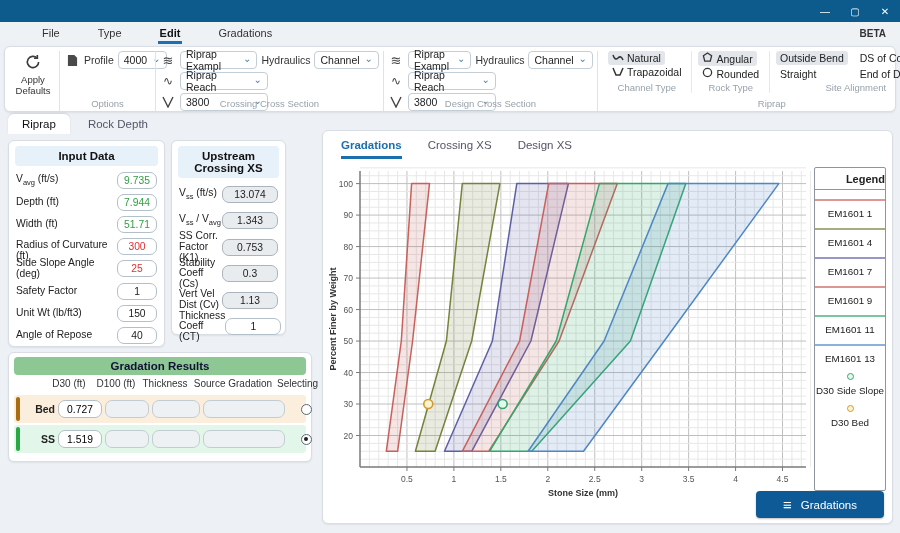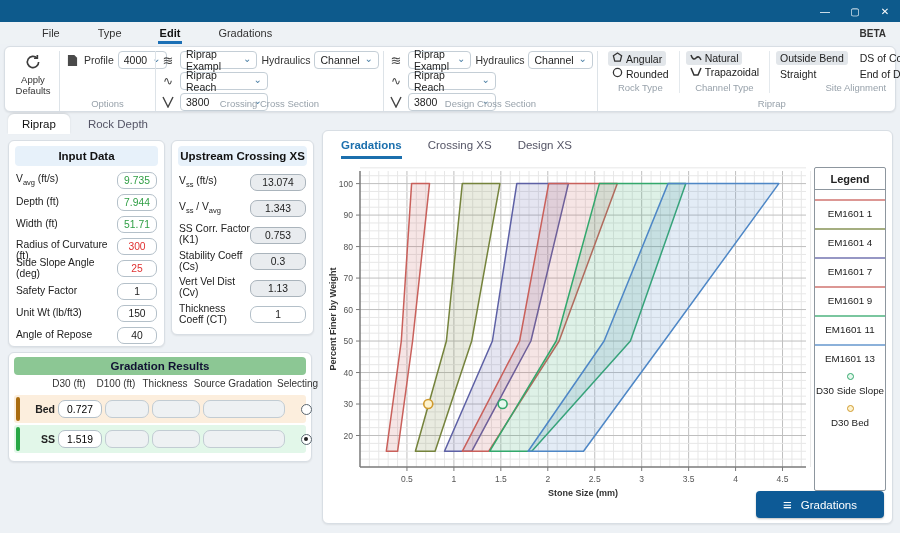--- a/index.html
+++ b/index.html
@@ -41,21 +41,21 @@
   
   .maintabs { position:absolute; left:8px; top:114px; display:flex; gap:4px; }
   .maintab { padding:4px 14px; font-size:11.5px; color:#556; cursor:default; }
   .maintab.active { background:#fff; color:#111; border-radius:6px 6px 0 0; box-shadow:0 -1px 2px rgba(0,0,0,.1); }
 
   
   .card { position:absolute; background:#fff; border:1px solid #d8dee4; border-radius:6px; box-shadow:0 1px 2px rgba(0,0,0,.07); }
   .card-h { margin:5px 6px 3px 6px; background:#e7f1fa; border-radius:4px; text-align:center; font-weight:bold; font-size:11.5px; padding:4px 0; color:#111; }
 
   .input-card { left:8px; top:140px; width:157px; height:207px; }
-  .upstream-card { left:171px; top:140px; width:143px; height:195px; }
+  .upstream-card { left:171px; top:140px; width:115px; height:195px; }
 
   .frow { display:flex; align-items:center; justify-content:space-between; padding:0 7px; }
   .input-card .frow { height:22.2px; }
   .upstream-card .frow { height:26.5px; }
   .lbl { font-size:10.3px; color:#222; line-height:1.05; }
   sub { font-size:7.5px; }
   .fi { width:40px; height:17px; border:1px solid #b4c0c9; border-radius:7px; text-align:center; font-size:10.3px; font-family:"Liberation Sans", sans-serif; color:#222; background:#fff; }
   .upstream-card .fi { width:56px; }
   .frow[data-state="computed"] .fi { color:#2f9e44; }
   .frow[data-state="warning"] .fi { color:#e03131; }
@@ -78,21 +78,21 @@
   .radio { width:11px; height:11px; border:1px solid #5b6770; border-radius:50%; margin:0 auto; position:relative; background:#fff; }
   .radio[data-on="true"]::after { content:""; position:absolute; left:2.5px; top:2.5px; width:4px; height:4px; border-radius:50%; background:#222; }
 
   
   .chart-card { left:322px; top:130px; width:571px; height:394px; }
   .ctabs { display:flex; gap:26px; padding:8px 0 0 18px; }
   .ctab { font-size:11.5px; color:#556; padding-bottom:5px; cursor:default; }
   .ctab.active { color:#1b6fad; font-weight:bold; border-bottom:3px solid #1b6fad; }
   #plot { position:absolute; left:4px; top:32px; }
   .legend { position:absolute; right:6px; top:36px; width:72px; height:324px; background:#fff; border:1px solid #8d969e; border-radius:2px; overflow:hidden; }
-  .lg-title { text-align:center; font-weight:bold; font-size:11px; padding:5px 0 4px 0; border-bottom:1px solid #8d969e; }
+  .lg-title { text-align:right; font-weight:bold; font-size:11px; padding:5px 0 4px 0; border-bottom:1px solid #8d969e; }
   .lg-sep { height:2px; margin:9px 0 0 0; opacity:.65; }
   .lg-name { text-align:center; font-size:9.8px; color:#222; margin-top:7px; white-space:nowrap; }
   .lg-dotwrap { text-align:center; margin-top:6px; height:8px; }
   .lg-dot { display:inline-block; width:7px; height:7px; border-radius:50%; border:1.5px solid; background:#fff; }
   .grad-btn { position:absolute; right:8px; bottom:5px; width:128px; height:27px; background:#0d5a96; color:#fff; border:none; border-radius:4px; font-size:11.5px; font-family:"Liberation Sans", sans-serif; display:flex; align-items:center; justify-content:center; gap:9px; cursor:default; box-shadow:0 1px 2px rgba(0,0,0,.25); }
   .hamb { font-size:15px; line-height:1; }
 </style>
 </head>
 <body>
 
@@ -200,57 +200,57 @@
         <div class="dd" style="width:88px;">
             <span>3800</span>
           </div>
       </div>
     </div>
     <div class="glabel">Design Cross Section</div>
   </div>
 
   <div class="rgroup" style="flex:1;">
     <div style="display:flex; width:100%; justify-content:center;">
+      <div class="subgrp">
+        <div class="toggle sel">
+          <span>
+            <svg width="12" height="9" viewBox="0 0 12 9" fill="none" stroke="#333" stroke-width="1.5">
+                <path d="M1 2 Q3 8 6 5 Q9 2 11 7"></path>
+              </svg>
+          </span>
+          <span>Natural</span>
+        </div>
+        <div class="toggle">
+          <span>
+            <svg width="12" height="9" viewBox="0 0 12 9" fill="none" stroke="#333" stroke-width="1.5">
+                <path d="M1 1 4 8 8 8 11 1"></path>
+              </svg>
+          </span>
+          <span>Trapazoidal</span>
+        </div>
+        <div class="sublabel">Channel Type</div>
+      </div>
       <div class="subgrp">
         <div class="toggle sel">
           <span>
             <svg width="11" height="11" viewBox="0 0 12 12" fill="none" stroke="#333" stroke-width="1.4">
                 <polygon points="6,1 10.5,4 9,10 3,10 1.5,4"></polygon>
               </svg>
           </span>
           <span>Angular</span>
         </div>
         <div class="toggle">
           <span>
             <svg width="11" height="11" viewBox="0 0 12 12" fill="none" stroke="#333" stroke-width="1.4">
                 <circle cx="6" cy="6" r="4.5"></circle>
               </svg>
           </span>
           <span>Rounded</span>
         </div>
         <div class="sublabel">Rock Type</div>
-      </div>
-      <div class="subgrp">
-        <div class="toggle sel">
-          <span>
-            <svg width="12" height="9" viewBox="0 0 12 9" fill="none" stroke="#333" stroke-width="1.5">
-                <path d="M1 2 Q3 8 6 5 Q9 2 11 7"></path>
-              </svg>
-          </span>
-          <span>Natural</span>
-        </div>
-        <div class="toggle">
-          <span>
-            <svg width="12" height="9" viewBox="0 0 12 9" fill="none" stroke="#333" stroke-width="1.5">
-                <path d="M1 1 4 8 8 8 11 1"></path>
-              </svg>
-          </span>
-          <span>Trapazoidal</span>
-        </div>
-        <div class="sublabel">Channel Type</div>
       </div>
       <div class="subgrp">
         <div class="sitegrid">
           <div class="toggle sel">
               <span>Outside Bend</span>
             </div>
           <div class="toggle">
               <span>DS of Concrete</span>
             </div>
           <div class="toggle">

